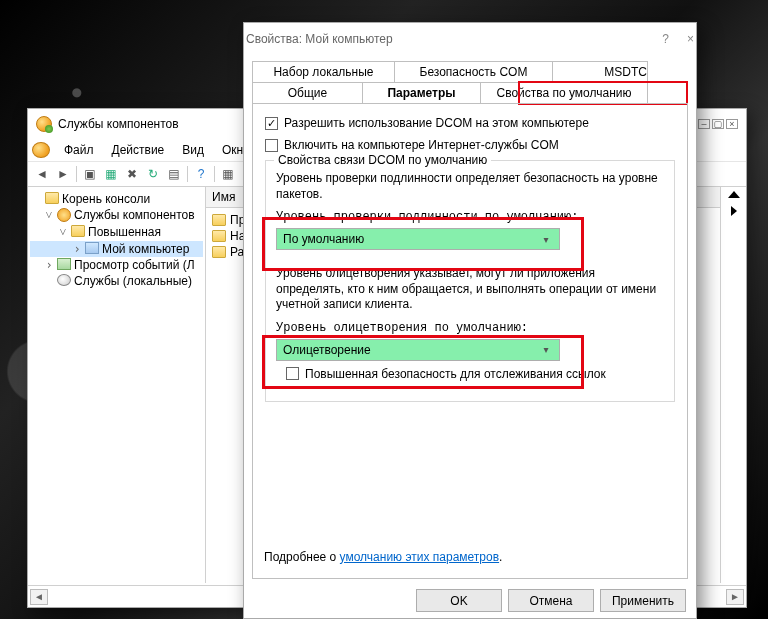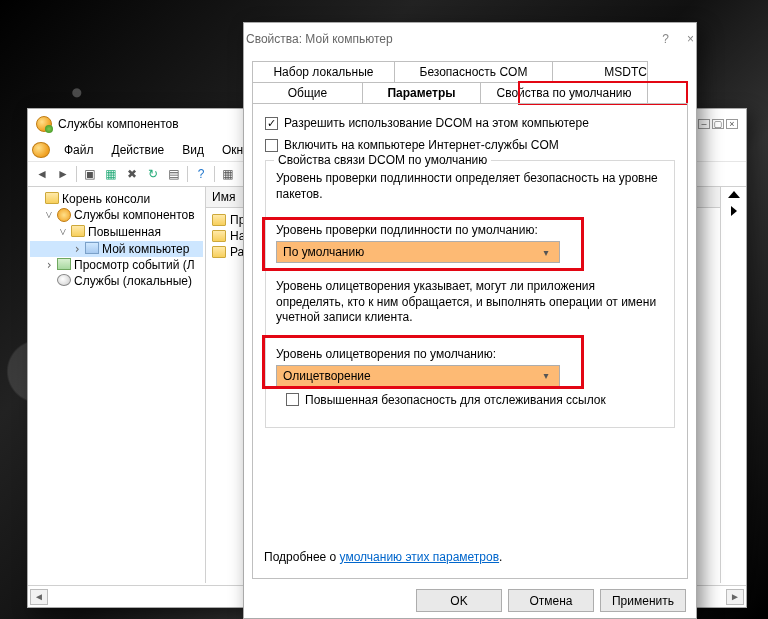--- a/index.html
+++ b/index.html
@@ -78,22 +78,22 @@
   .tabpage { border: 1px solid #bfbfbf; margin: 0 8px; padding: 10px 12px 8px 12px; height: 476px; position: relative; }
 
   .chk { display: flex; align-items: center; gap: 6px; margin: 2px 0 8px 0; }
   .chk .box { width: 13px; height: 13px; border: 1px solid #666; display: flex; align-items: center; justify-content: center; font-size: 11px; line-height: 1; }
 
   .group { border: 1px solid #d8d8d8; padding: 10px 10px 12px 10px; margin-top: 4px; position: relative; }
   .group .legend { position: absolute; top: -8px; left: 8px; background: #fff; padding: 0 4px; }
 
   .para { line-height: 1.3; margin-bottom: 4px; }
 
-  .fieldlbl { margin-top: 21px; }
-  .dropdown { margin-top: 4px; width: 284px; height: 22px; border: 1px solid #adadad; background: #fdba74; display: flex; align-items: center; padding: 0 6px; position: relative; }
+  .fieldlbl { margin-top: 8px; font-family: Liberation Mono, monospace; }
+  .dropdown { margin-top: 4px; width: 284px; height: 22px; border: 1px solid #adadad; background: #86efac; display: flex; align-items: center; padding: 0 6px; position: relative; }
   .dropdown .dv { flex: 1; }
   .dropdown .ar { width: 14px; text-align: center; color: #555; font-size: 10px; }
 
   .redbox1 { position: absolute; border: 3px solid #e30613; left: 18px; top: 194px; width: 322px; height: 54px; pointer-events: none; }
   .redbox2 { position: absolute; border: 3px solid #e30613; left: 18px; top: 312px; width: 322px; height: 54px; pointer-events: none; }
 
   .footerlink { position: absolute; left: 20px; bottom: 54px; }
   .footerlink a { color: #0066cc; }
 
   .dlgbtns { position: absolute; right: 10px; bottom: 6px; display: flex; gap: 6px; }

